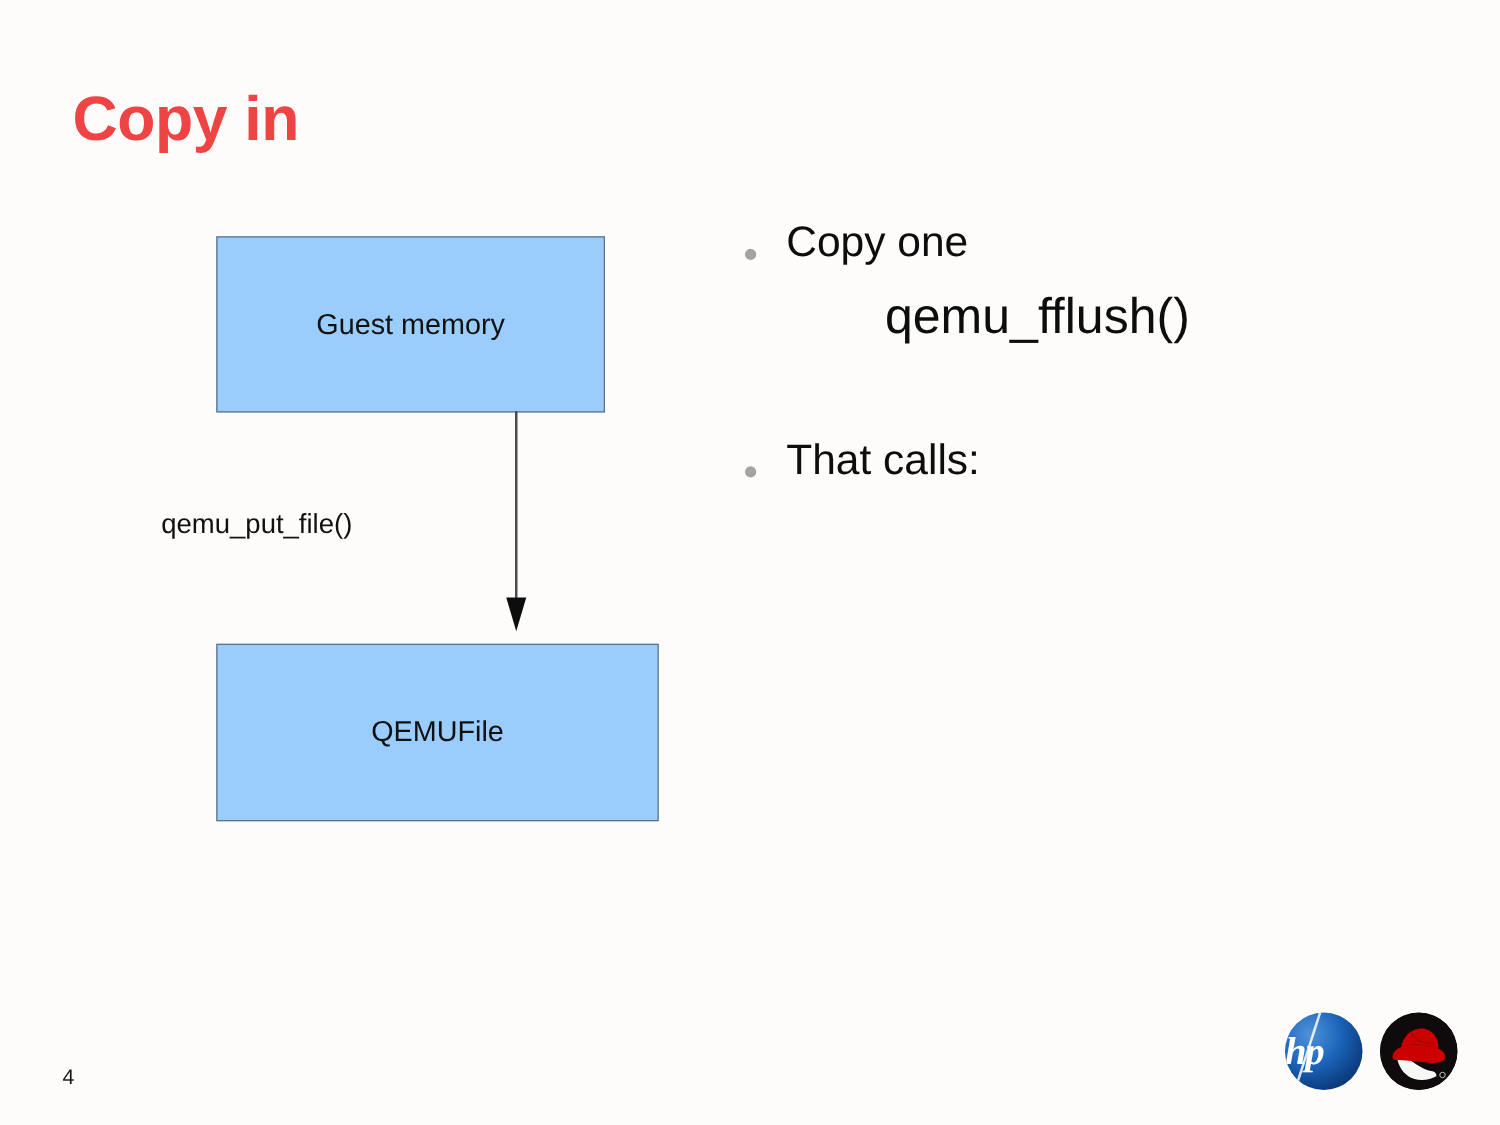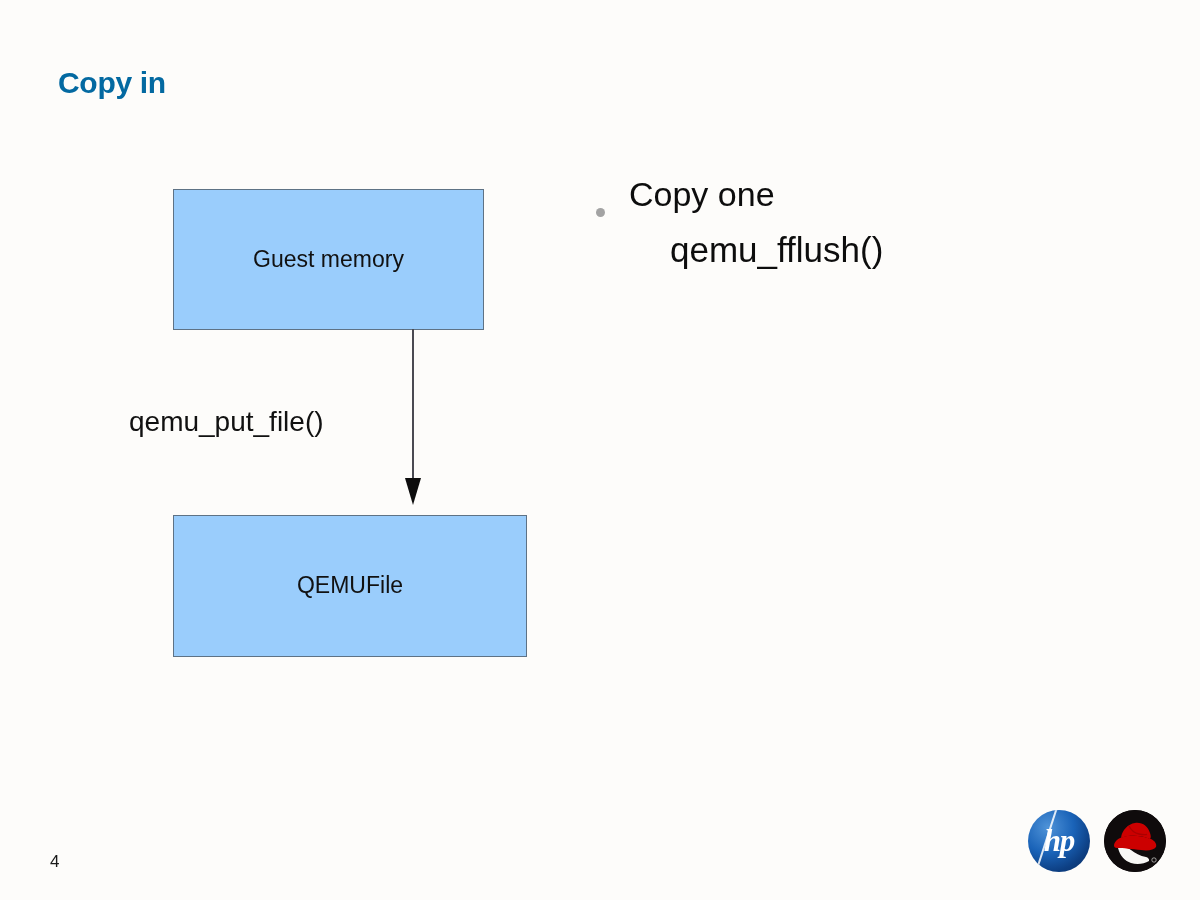--- a/index.html
+++ b/index.html
@@ -18,23 +18,23 @@
     width: 1200px;
     height: 900px;
     background: #fdfcfa;
   }
 
   
   .slide-title {
     position: absolute;
     left: 58px;
     top: 66px;
-    font-size: 30px;
+    font-size: 50px;
     font-weight: bold;
-    color: #0369a1;
+    color: #ef4444;
     letter-spacing: -0.3px;
     white-space: nowrap;
   }
 
   
   .diagram {
     position: absolute;
     left: 0;
     top: 0;
     width: 560px;
@@ -83,58 +83,58 @@
     width: 0;
     height: 0;
     border-left: 8px solid transparent;
     border-right: 8px solid transparent;
     border-top: 27px solid #0d0d0d;
   }
   .edge-label {
     position: absolute;
     left: 129px;
     top: 406px;
-    font-size: 28px;
+    font-size: 22px;
     color: #111111;
     white-space: nowrap;
   }
 
   
   .bullets {
     position: absolute;
     left: 596px;
     top: 172px;
     width: 560px;
   }
   .bullet-row {
     position: relative;
     display: flex;
-    align-items: flex-end;
+    align-items: center;
     margin-bottom: 10px;
   }
   .bullet-dot {
     flex: 0 0 auto;
     width: 9px;
     height: 9px;
     border-radius: 50%;
     background: #a3a3a3;
     margin-top: 18px;
     margin-right: 24px;
   }
   .bullet-text {
     font-size: 34px;
     color: #0d0d0d;
     line-height: 1.32;
     white-space: nowrap;
   }
   .sub-line {
-    font-size: 35px;
+    font-size: 40px;
     color: #0d0d0d;
     line-height: 1.32;
-    margin-left: 74px;
+    margin-left: 112px;
     margin-bottom: 10px;
     white-space: nowrap;
   }
   .bullet-gap {
     height: 56px;
   }
 
   
   .page-number {
     position: absolute;
@@ -154,21 +154,20 @@
 
   .logo-hp {
     position: relative;
     width: 62px;
     height: 62px;
     border-radius: 50%;
     background: radial-gradient(circle at 32% 28%, #4f93d8 0%, #1a63b8 42%, #0d3f83 72%, #0a2c5e 100%);
     overflow: hidden;
     display: flex;
     align-items: center;
-    justify-content: center;
   }
   .logo-hp .hp-text {
     font-family: "Liberation Serif", serif;
     font-style: italic;
     font-weight: bold;
     font-size: 31px;
     color: #ffffff;
     letter-spacing: -1px;
     line-height: 1;
     transform: translateY(-1px);
@@ -219,20 +218,24 @@
 
     <div class="bullet-row">
       <span class="bullet-dot"></span>
       <span class="bullet-text">Copy one</span>
     </div>
 
     <div class="sub-line">qemu_fflush()</div>
 
     <div class="bullet-gap"></div>
 
+    <div class="bullet-row">
+      <span class="bullet-dot"></span>
+      <span class="bullet-text">That calls:</span>
+    </div>
 
   </div>
 
   <div class="page-number">4</div>
 
   <div class="logos">
 
     <div class="logo-hp">
       <span class="hp-slash"></span>
       <span class="hp-text">hp</span>

